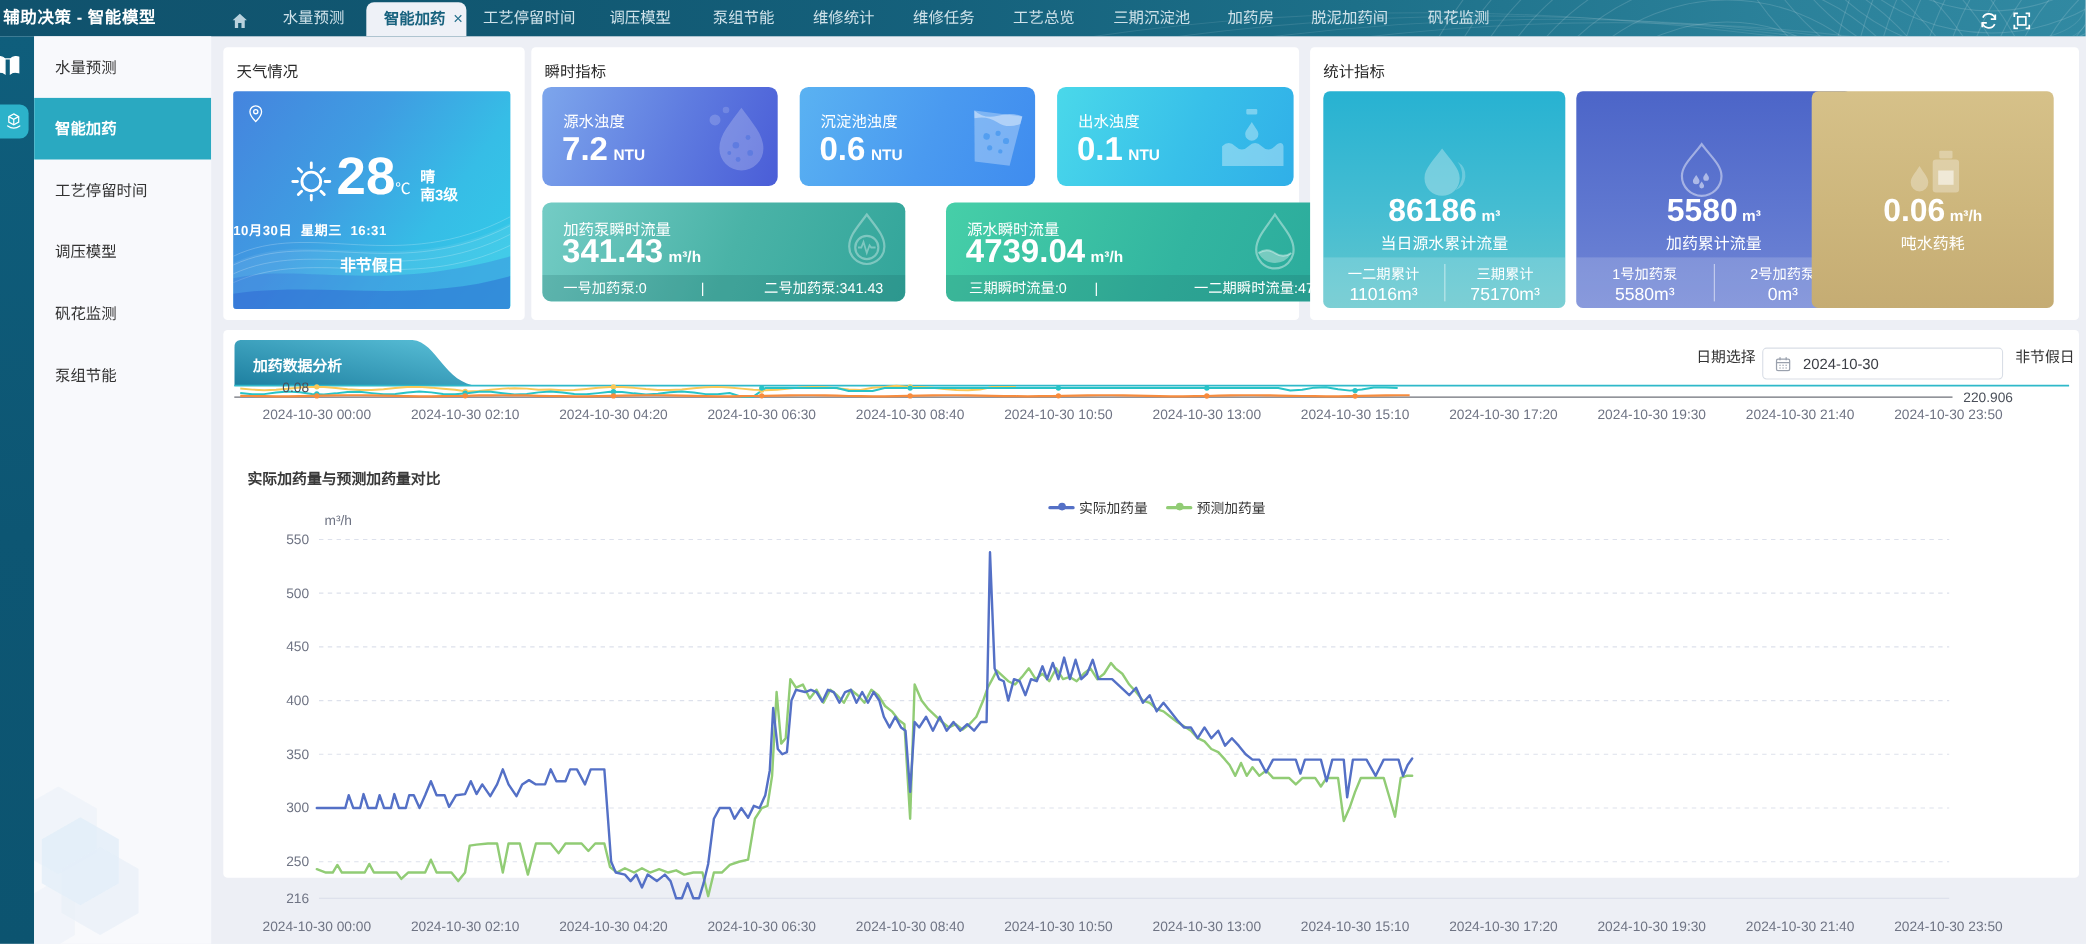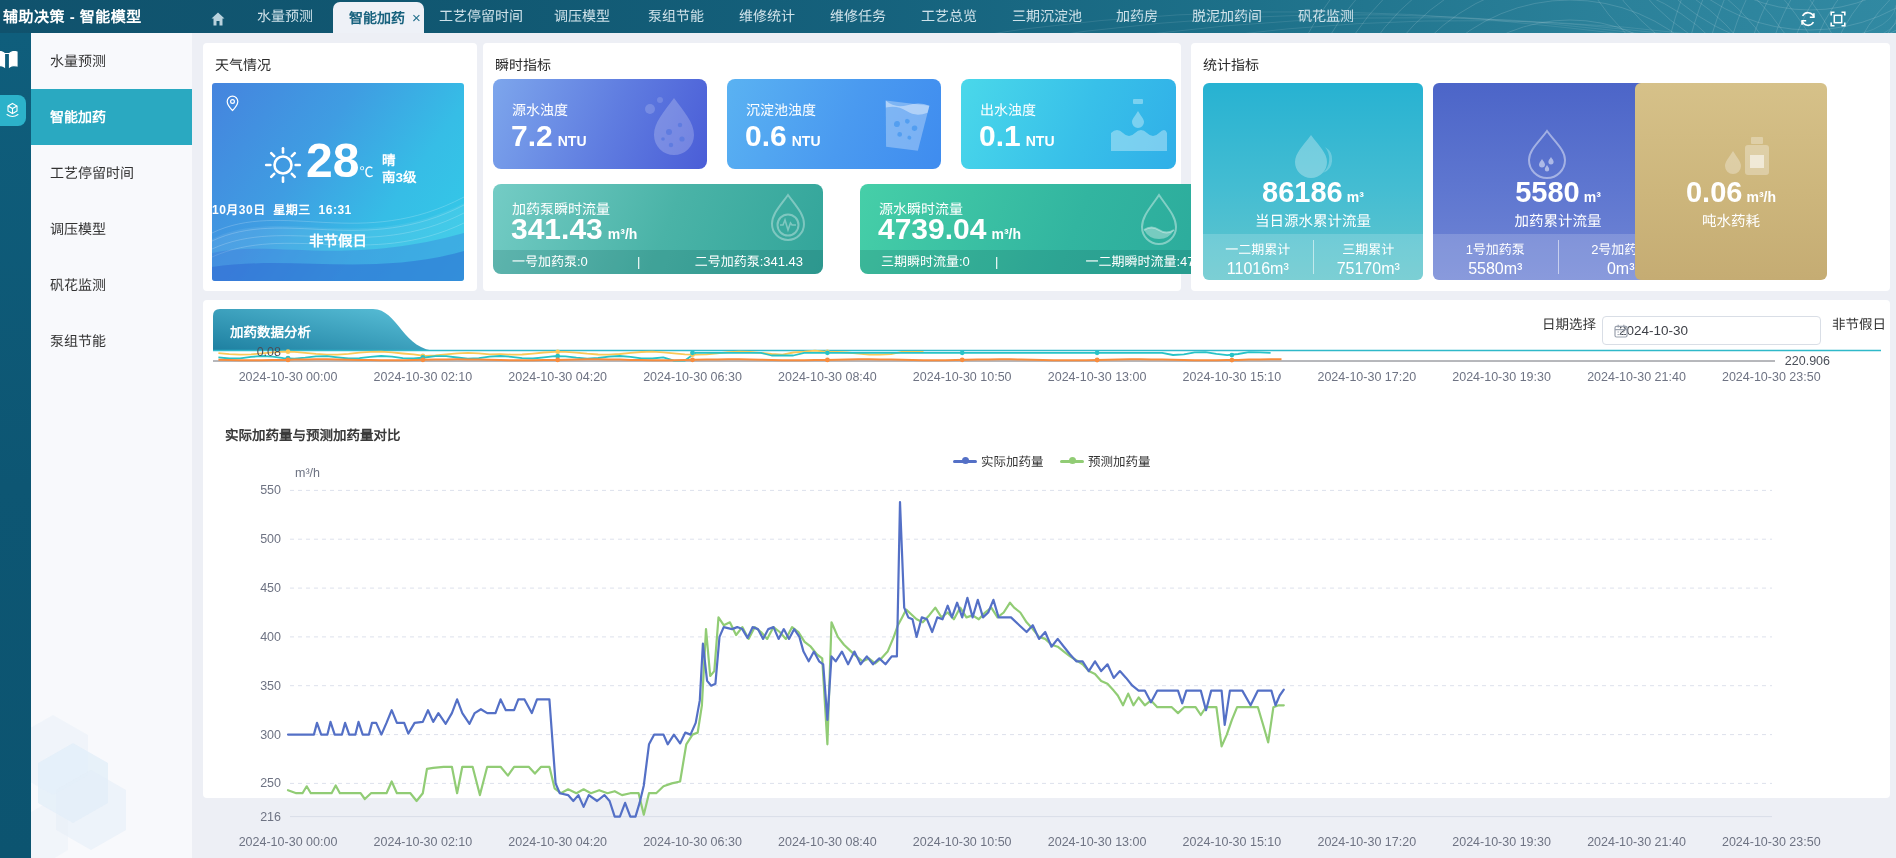--- a/index.html
+++ b/index.html
@@ -303,21 +303,21 @@
           <div class="a">1号加药泵</div>
           <div class="b">5580m³</div>
         </div>
       <div class="sep"></div>
       <div class="col">
           <div class="a">2号加药泵</div>
           <div class="b">0m³</div>
         </div>
     </div>
   </div>
-  <div class="scard" style="left:444px;top:40px;width:192px;height:197px;background:linear-gradient(180deg,#d6c189 0%,#cdb67c 55%,#c5ac73 100%)">
+  <div class="scard" style="left:456px;top:40px;width:220px;height:197px;background:linear-gradient(180deg,#d6c189 0%,#cdb67c 55%,#c5ac73 100%)">
     <svg class="abs" style="left:86px;top:52px" width="52" height="46" viewBox="0 0 52 46" fill="rgba(255,255,255,0.30)">
       <rect x="24" y="10" width="24" height="30" rx="3"></rect>
       <rect x="30" y="2" width="12" height="7" rx="1"></rect>
       <rect x="29" y="20" width="14" height="13" fill="rgba(255,255,255,0.55)"></rect>
       <path d="M12 16 c4 6.5 8 10.5 8 15 a8 8 0 0 1 -16 0 c0-4.5 4-8.5 8-15 Z"></path>
     </svg>
     <div class="v">0.06<small>m³/h</small></div>
     <div class="lbl">吨水药耗</div>
   </div>
 </div>
@@ -333,21 +333,21 @@
     <path d="M0 42 V7 Q0 0 7 0 H160 C185 0 190 42 225 42 Z" fill="url(#tabg)"></path>
   </svg>
   <div class="abs" style="left:27px;top:21px;font-size:13.5px;font-weight:bold;color:#fff">加药数据分析</div>
   <div id="dtlbl">日期选择</div>
   <div id="dtbox">
     <svg class="abs" style="left:11px;top:7px" width="14" height="14" viewBox="0 0 14 14" fill="none" stroke="#9aa1ad" stroke-width="1.2">
       <rect x="1" y="2.4" width="12" height="10.6" rx="1.5"></rect>
         <path d="M1 5.6 H13 M4.2 .8 V3.6 M9.8 .8 V3.6"></path>
       <path d="M3.5 8 h1.4 M6.3 8 h1.4 M9.1 8 h1.4 M3.5 10.6 h1.4 M6.3 10.6 h1.4 M9.1 10.6 h1.4" stroke-width="1"></path>
     </svg>
-    <span style="margin-left:16px">2024-10-30</span>
+    <span style="margin-left:36px">2024-10-30</span>
   </div>
   <div id="hol">非节假日</div>
   <svg width="1696" height="100" viewBox="203 300 1696 100" style="position:absolute;left:0;top:0">
 <line x1="213" y1="361" x2="1775" y2="361" stroke="#6e7079" stroke-width="1"></line>
 <line x1="213" y1="350.5" x2="1881" y2="350.5" stroke="#2fb9c9" stroke-width="1.6"></line>
 <polyline points="218.4,353.2 229.3,354.2 240.1,354.7 251,354.4 261.8,353.4 272.7,352.3 283.5,351.7 294.4,351.9 305.2,352.8 316,353.9 326.9,354.6 337.7,354.6 348.6,353.8 359.4,352.7 370.3,351.9 381.1,351.7 392,352.4 402.8,353.5 413.7,354.4 424.5,355.9 435.4,355.4 446.2,354.3 457.1,353.3 467.9,352.9 478.8,353.3 489.6,354.3 500.5,354.1 511.3,354.7 522.1,354.5 533,353.6 543.8,352.5 554.7,351.8 565.5,351.8 576.4,352.6 587.2,353.7 598.1,354.5 608.9,354.6 619.8,354 630.6,352.9 641.5,352 652.3,351.7 663.2,352.3 674,353.3 684.9,354.3 695.7,354.7 706.5,354.3 717.4,353.3 728.2,352.2 739.1,351.7 749.9,352 760.8,352.9 771.6,354 782.5,354.6 793.3,352.5 804.2,351.7 815,350.6 825.9,351.8 836.7,351.8 847.6,352.5 858.4,353.6 869.3,354.5 880.1,354.7 891,354.1 901.8,351.8 912.6,351.8 923.5,351.8" fill="none" stroke="#fac858" stroke-width="1.8" stroke-linejoin="round"></polyline>
 <polyline points="218.4,357.3 229.3,358.5 240.1,358.3 251,356.9 261.8,356 272.7,356.6 283.5,358.1 294.4,358.6 305.2,357.6 316,356.3 326.9,356.2 337.7,357.4 348.6,358.5 359.4,358.2 370.3,356.8 381.1,356 392,356.7 402.8,358.1 413.7,358.5 424.5,357.5 435.4,356.2 446.2,356.2 457.1,357.5 467.9,358.6 478.8,358.1 489.6,356.7 500.5,356 511.3,356.8 522.1,358.2 533,358.5 543.8,357.4 554.7,356.1 565.5,356.3 576.4,357.6 587.2,358.6 598.1,358 608.9,356.6 619.8,356 630.6,356.9 641.5,358.3 652.3,358.5 663.2,357.3 674,360.6 684.9,360.6 695.7,352.8 706.5,352.8 717.4,352.8 728.2,352.8 739.1,352.8 749.9,352.8 760.8,352.8 771.6,355.5 782.5,355.5 793.3,355.5 804.2,352.8 815,352.8 825.9,352.8 836.7,352.8 847.6,352.8 858.4,352.8 869.3,352.8 880.1,352.8 891,352.8 901.8,352.8 912.6,352.8 923.5,352.8 934.3,352.8 945.2,352.8 956,352.8 966.9,352.8 977.7,352.8 988.6,352.8 999.4,352.8 1010.3,352.8 1021.1,352.8 1032,352.8 1042.8,352.8 1053.7,352.8 1064.5,352.8 1075.4,352.8 1086.2,352.8 1097,352.8 1107.9,352.8 1118.7,352.8 1129.6,352.8 1140.4,352.8 1151.3,352.8 1162.1,352.8 1173,355 1183.8,354.3 1194.7,352.4 1205.5,352.1 1216.4,353.8 1227.2,355.1 1238.1,354 1248.9,352.2 1259.8,352.3 1270.6,352.8" fill="none" stroke="#27c3c7" stroke-width="1.8" stroke-linejoin="round"></polyline>
 <polyline points="218.4,359.8 229.3,360 240.1,360.2 251,360.3 261.8,360.3 272.7,360.1 283.5,359.9 294.4,359.6 305.2,359.4 316,359.3 326.9,359.3 337.7,359.4 348.6,359.7 359.4,359.9 370.3,360.1 381.1,360.3 392,360.3 402.8,360.2 413.7,360 424.5,359.8 435.4,359.5 446.2,359.4 457.1,359.3 467.9,359.4 478.8,359.5 489.6,359.8 500.5,360 511.3,360.2 522.1,360.3 533,360.3 543.8,360.1 554.7,359.9 565.5,359.7 576.4,359.4 587.2,359.3 598.1,359.3 608.9,359.4 619.8,359.6 630.6,359.9 641.5,360.1 652.3,360.3 663.2,360.3 674,360.2 684.9,360 695.7,359.8 706.5,359.6 717.4,359.4 728.2,359.3 739.1,359.3 749.9,359.5 760.8,359.7 771.6,360 782.5,360.2 793.3,360.3 804.2,360.3 815,360.1 825.9,359.9 836.7,359.7 847.6,359.5 858.4,359.3 869.3,359.3 880.1,359.4 891,359.6 901.8,359.8 912.6,360.1 923.5,360.2 934.3,360.3 945.2,360.2 956,360.1 966.9,359.8 977.7,359.6 988.6,359.4 999.4,359.3 1010.3,359.3 1021.1,359.5 1032,359.7 1042.8,359.9 1053.7,360.2 1064.5,360.3 1075.4,360.3 1086.2,360.2 1097,360 1107.9,359.7 1118.7,359.5 1129.6,359.3 1140.4,359.3 1151.3,359.4 1162.1,359.6 1173,359.8 1183.8,360 1194.7,360.2 1205.5,360.3 1216.4,360.3 1227.2,360.1 1238.1,359.9 1248.9,359.6 1259.8,359.4 1270.6,359.3 1281.5,359.3" fill="none" stroke="#f78c3e" stroke-width="2" stroke-linejoin="round"></polyline>
 <circle cx="288" cy="351.7" r="2.4" fill="#fac858"></circle>
 <circle cx="288" cy="358.1" r="2.4" fill="#27c3c7"></circle>

